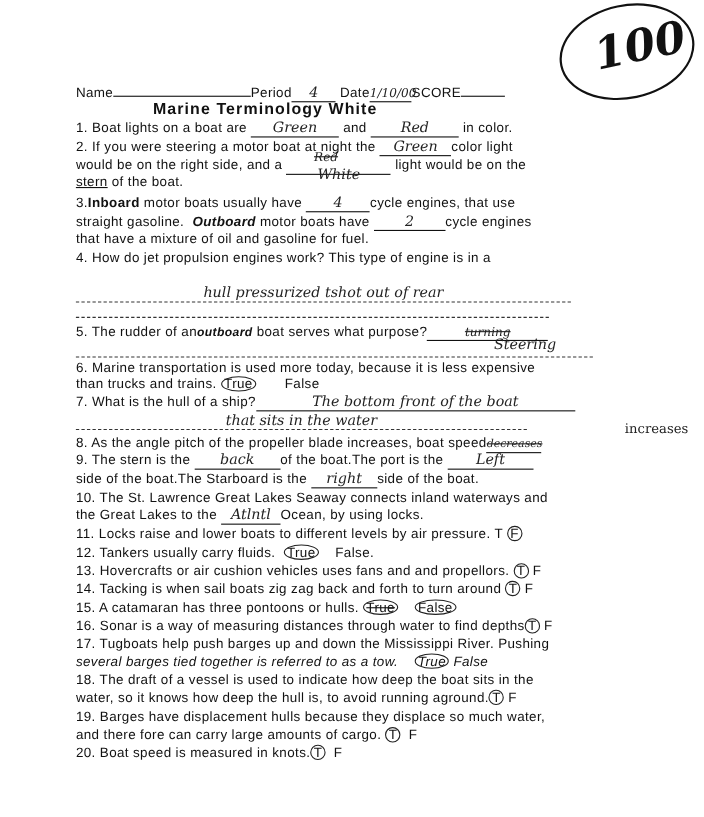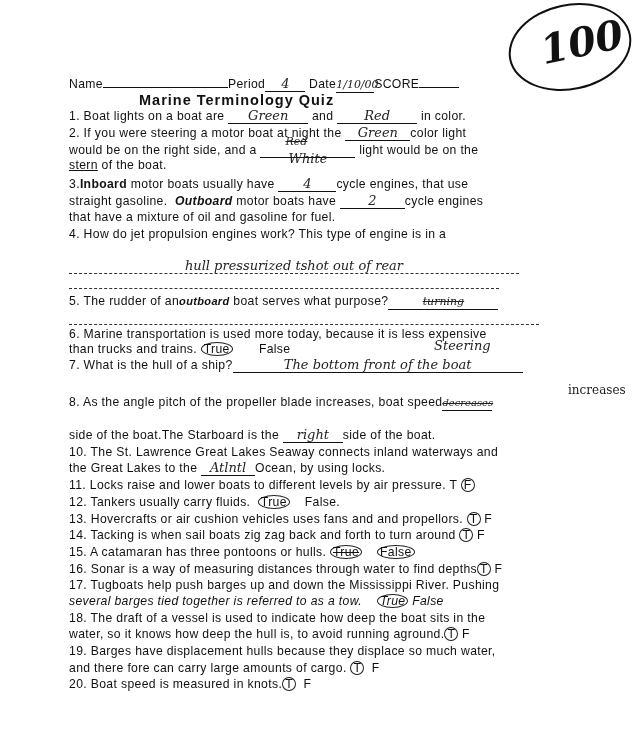--- a/index.html
+++ b/index.html
@@ -24,21 +24,21 @@
 <div class="page">
 
   <div class="score-circle"></div>
   <div class="score-text">100</div>
 
   <div class="line" style="top:73px;">
     <span>Name</span><span class="blank" style="width:125px;"></span><span>Period</span><span class="blank hw" style="width:40px;">4</span>
     <span>Date</span><span class="blank hw" style="width:38px;font-size:11px;">1/10/00</span><span>SCORE</span><span class="blank" style="width:40px;"></span>
   </div>
 
-  <div class="title">Marine Terminology Quiz</div>
+  <div class="title">Marine Terminology White</div>
 
   <div class="line" style="top:109px;">
     <span>1. Boat lights on a boat are</span>
     <span class="blank hw" style="width:80px;">Green</span>
     <span>and</span>
     <span class="blank hw" style="width:80px;">Red</span>
     <span>in color.</span>
   </div>
 
   <div class="line" style="top:126px;">
@@ -78,41 +78,49 @@
   </div>
   <div class="line" style="top:274px;">
     <span class="dash" style="width:430px;"></span>
   </div>
 
   <div class="line" style="top:294px;">
     <span>5. The rudder of an</span><span class="bi" style="font-size:11px;">outboard</span>
     <span>boat serves what purpose?</span><span class="blank hw" style="width:110px;text-decoration:line-through;font-size:11px;">turning</span>
   </div>
   <div class="line" style="top:310px;">
-    <span class="dash" style="width:470px;position:relative;"><span class="hw" style="position:absolute;left:365px;top:-3px;margin-top:32px;">Steering</span></span>
+    <span class="dash" style="width:470px;position:relative;"><span class="hw" style="position:absolute;left:380px;top:-3px;">Steering</span></span>
   </div>
 
   <div class="line" style="top:327px;">
     <span>6. Marine transportation is used more today, because it is less expensive</span>
   </div>
   <div class="line" style="top:342px;">
     <span>than trucks and trains.</span>
     <span class="circ">True</span>&nbsp;&nbsp;&nbsp;&nbsp;&nbsp;&nbsp;
     <span>False</span>
   </div>
 
   <div class="line" style="top:358px;">
     <span>7. What is the hull of a ship?</span><span class="blank hw" style="width:290px;">The bottom front of the boat</span>
   </div>
+  <div class="line" style="top:375px;">
+    <span class="dash hw" style="width:410px;text-align:center;">that sits in the water</span>
+  </div>
 
   <div class="line" style="top:395px;">
     <span>8. As the angle pitch of the propeller blade increases, boat speed</span><span class="blank hw" style="width:50px;text-decoration:line-through;font-size:10px;">decreases</span>
   </div>
   <div class="note hw" style="left:568px;top:383px;font-size:12px;font-style:normal;">increases</div>
 
+  <div class="line" style="top:411px;">
+    <span>9. The stern is the</span>
+    <span class="blank hw" style="width:78px;">back</span><span>of the boat.The port is the</span>
+    <span class="blank hw" style="width:78px;">Left</span>
+  </div>
   <div class="line" style="top:428px;">
     <span>side of the boat.The Starboard is the</span>
     <span class="blank hw" style="width:60px;">right</span><span>side of the boat.</span>
   </div>
 
   <div class="line" style="top:445px;">
     <span>10. The St. Lawrence Great Lakes Seaway connects inland waterways and</span>
   </div>
   <div class="line" style="top:461px;">
     <span>the Great Lakes to the</span>

